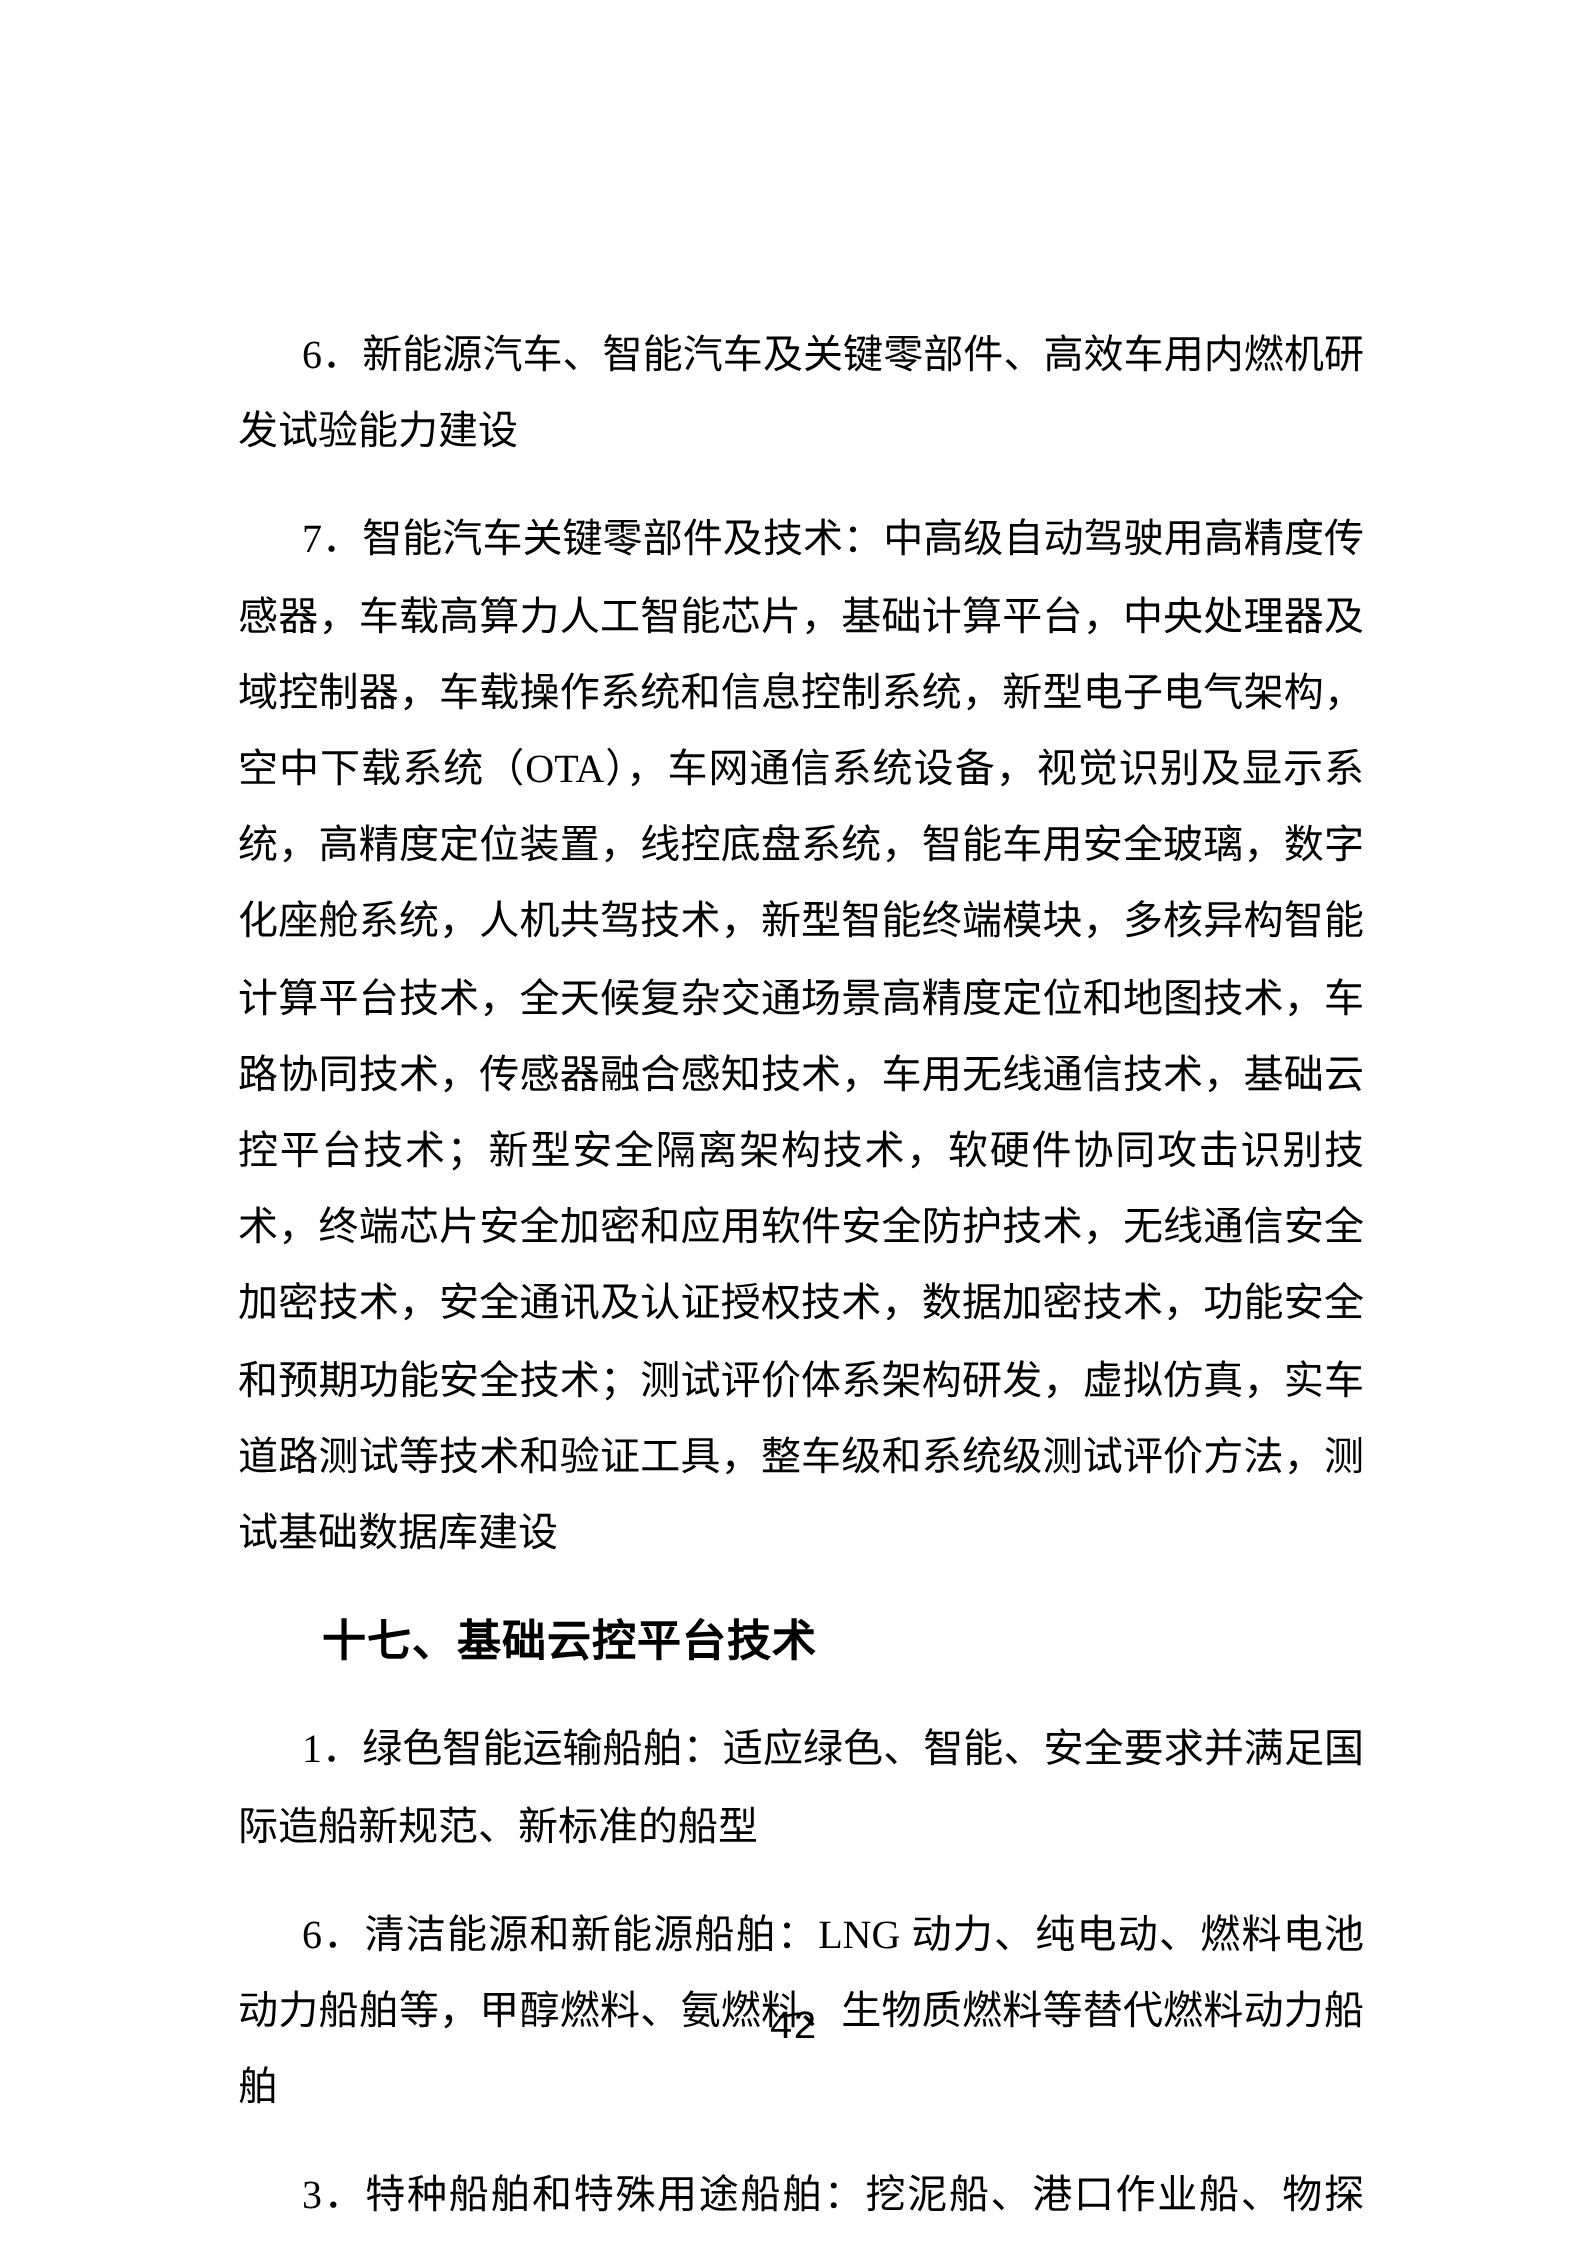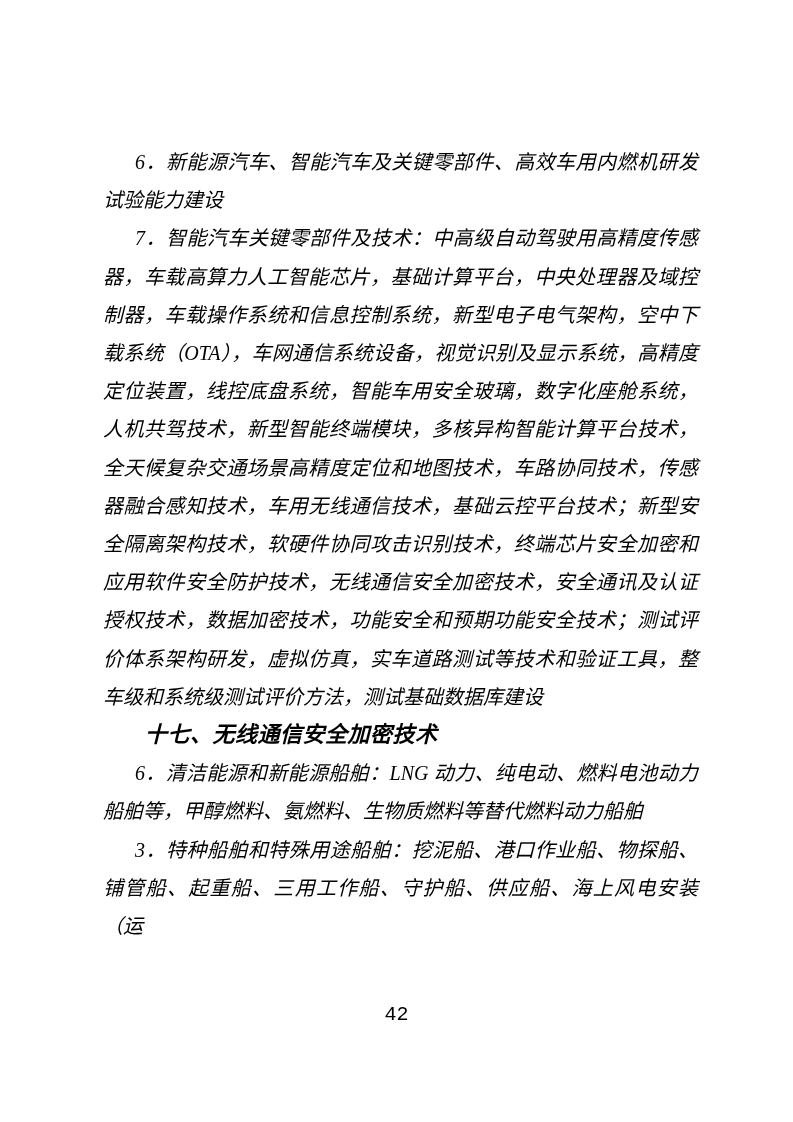--- a/index.html
+++ b/index.html
@@ -16,23 +16,22 @@
     color: #000000;
     font-family: "Liberation Serif", "DejaVu Serif", serif;
   }
   .content {
     position: absolute;
     left: 103px;
     top: 143px;
     width: 595px;
   }
   .content p {
-    margin: 0;
+    margin: 16px;
     padding: 0;
-    font-style: italic;
   }
   .para {
     font-size: 20px;
     line-height: 38.2px;
     text-align: justify;
     text-justify: inter-character;
     text-indent: 32px;
     font-family: "Liberation Serif", "DejaVu Serif", serif;
   }
   .heading {
@@ -55,18 +54,19 @@
     font-family: Liberation Mono, monospace;
   }
 </style>
 </head>
 <body>
 
 <div class="page">
   <div class="content">
       <p class="para">6．新能源汽车、智能汽车及关键零部件、高效车用内燃机研发试验能力建设</p>
       <p class="para">7．智能汽车关键零部件及技术：中高级自动驾驶用高精度传感器，车载高算力人工智能芯片，基础计算平台，中央处理器及域控制器，车载操作系统和信息控制系统，新型电子电气架构，空中下载系统（OTA），车网通信系统设备，视觉识别及显示系统，高精度定位装置，线控底盘系统，智能车用安全玻璃，数字化座舱系统，人机共驾技术，新型智能终端模块，多核异构智能计算平台技术，全天候复杂交通场景高精度定位和地图技术，车路协同技术，传感器融合感知技术，车用无线通信技术，基础云控平台技术；新型安全隔离架构技术，软硬件协同攻击识别技术，终端芯片安全加密和应用软件安全防护技术，无线通信安全加密技术，安全通讯及认证授权技术，数据加密技术，功能安全和预期功能安全技术；测试评价体系架构研发，虚拟仿真，实车道路测试等技术和验证工具，整车级和系统级测试评价方法，测试基础数据库建设</p>
-      <p class="heading">十七、无线通信安全加密技术</p>
+      <p class="heading">十七、基础云控平台技术</p>
+      <p class="para">1．绿色智能运输船舶：适应绿色、智能、安全要求并满足国际造船新规范、新标准的船型</p>
       <p class="para">6．清洁能源和新能源船舶：LNG 动力、纯电动、燃料电池动力船舶等，甲醇燃料、氨燃料、生物质燃料等替代燃料动力船舶</p>
       <p class="para">3．特种船舶和特殊用途船舶：挖泥船、港口作业船、物探船、铺管船、起重船、三用工作船、守护船、供应船、海上风电安装（运</p>
     </div>
   <div class="page-number">42</div>
 </div>
 
 </body></html>

